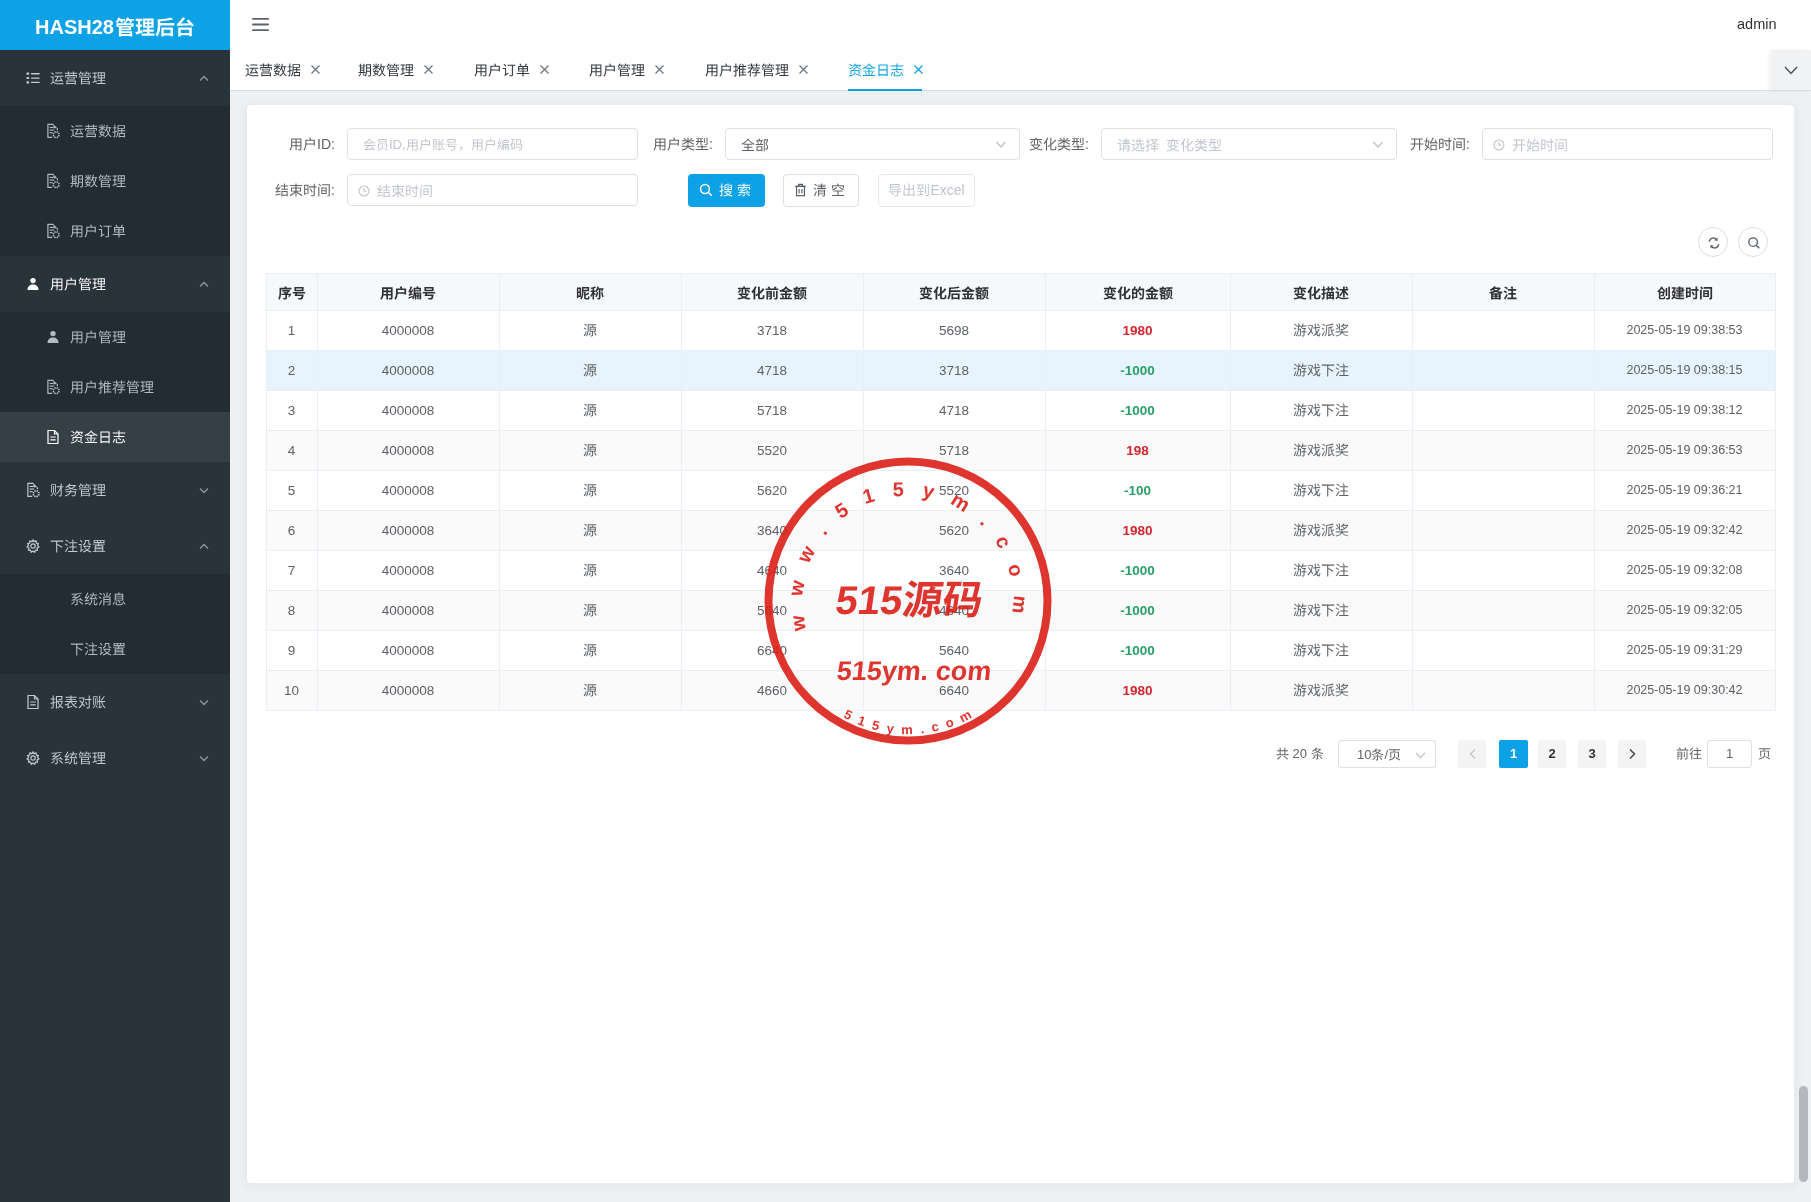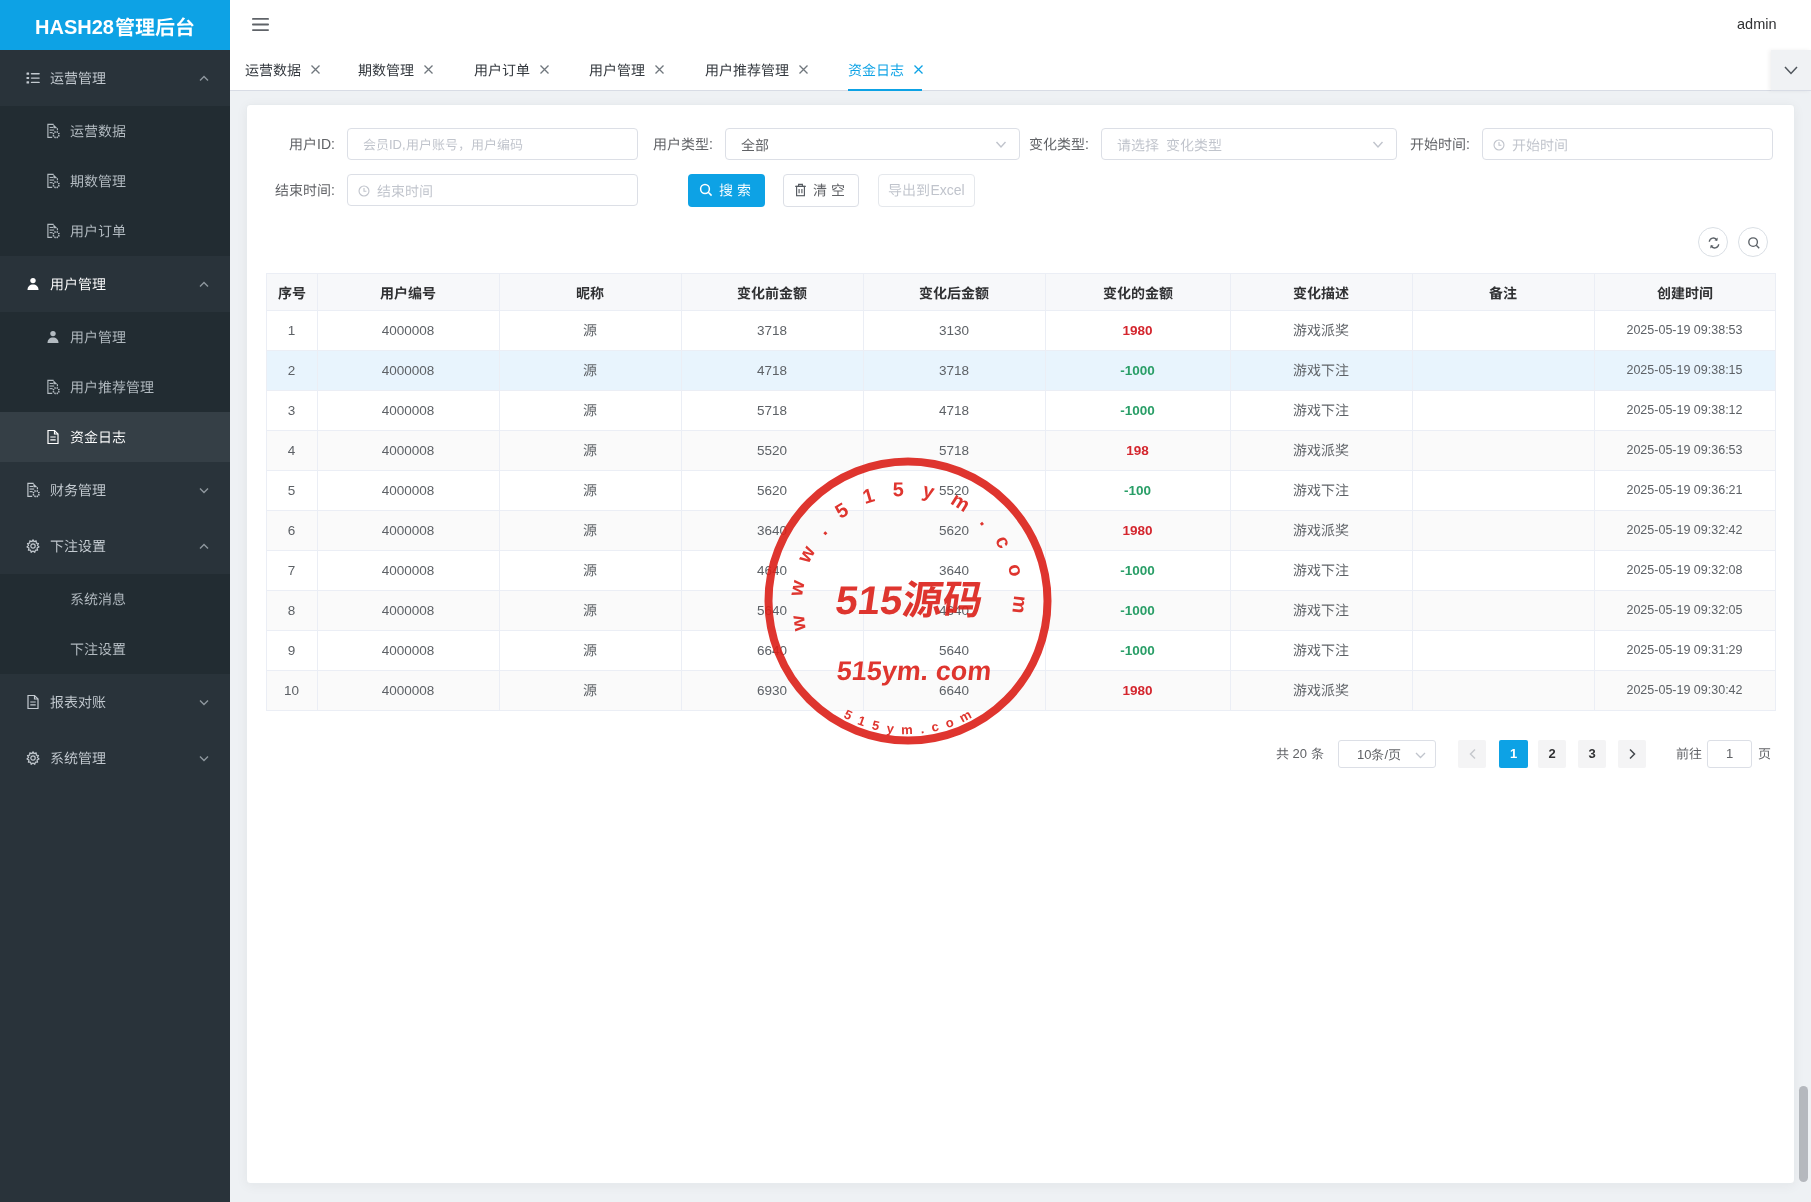--- a/index.html
+++ b/index.html
@@ -701,21 +701,21 @@
     </div>
     <div class="abs" style="left:324.0px;top:38px;width:0;height:40px">
       <div class="abs" style="left:-200px;top:12px;width:400px;text-align:center;font-size:13.5px;color:#5d6166;white-space:nowrap"><svg style="width:14.00px;height:14.00px;vertical-align:-1.68px;fill:#5d6166;" viewBox="0 -880 1000 1000">
           <use href="#r6E90" x="0"></use>
         </svg></div>
     </div>
     <div class="abs" style="left:506.0px;top:38px;width:0;height:40px">
       <div class="abs" style="left:-200px;top:12px;width:400px;text-align:center;font-size:13.5px;color:#5d6166;white-space:nowrap">3718</div>
     </div>
     <div class="abs" style="left:688.0px;top:38px;width:0;height:40px">
-      <div class="abs" style="left:-200px;top:12px;width:400px;text-align:center;font-size:13.5px;color:#5d6166;white-space:nowrap">3130</div>
+      <div class="abs" style="left:-200px;top:12px;width:400px;text-align:center;font-size:13.5px;color:#5d6166;white-space:nowrap">5698</div>
     </div>
     <div class="abs" style="left:871.5px;top:38px;width:0;height:40px">
       <div class="abs" style="left:-200px;top:12px;width:400px;text-align:center;font-size:13.5px;color:#5d6166;white-space:nowrap"><span style="color:#d4262e;font-weight:bold">1980</span></div>
     </div>
     <div class="abs" style="left:1055.0px;top:38px;width:0;height:40px">
       <div class="abs" style="left:-200px;top:12px;width:400px;text-align:center;font-size:13.5px;color:#5d6166;white-space:nowrap"><svg style="width:56.00px;height:14.00px;vertical-align:-1.68px;fill:#5d6166;" viewBox="0 -880 4000 1000">
           <use href="#r6E38" x="0"></use>
           <use href="#r620F" x="1000"></use>
           <use href="#r6D3E" x="2000"></use>
           <use href="#r5956" x="3000"></use>
@@ -991,21 +991,21 @@
     </div>
     <div class="abs" style="left:142.0px;top:398px;width:0;height:40px">
       <div class="abs" style="left:-200px;top:12px;width:400px;text-align:center;font-size:13.5px;color:#5d6166;white-space:nowrap">4000008</div>
     </div>
     <div class="abs" style="left:324.0px;top:398px;width:0;height:40px">
       <div class="abs" style="left:-200px;top:12px;width:400px;text-align:center;font-size:13.5px;color:#5d6166;white-space:nowrap"><svg style="width:14.00px;height:14.00px;vertical-align:-1.68px;fill:#5d6166;" viewBox="0 -880 1000 1000">
           <use href="#r6E90" x="0"></use>
         </svg></div>
     </div>
     <div class="abs" style="left:506.0px;top:398px;width:0;height:40px">
-      <div class="abs" style="left:-200px;top:12px;width:400px;text-align:center;font-size:13.5px;color:#5d6166;white-space:nowrap">6930</div>
+      <div class="abs" style="left:-200px;top:12px;width:400px;text-align:center;font-size:13.5px;color:#5d6166;white-space:nowrap">4660</div>
     </div>
     <div class="abs" style="left:688.0px;top:398px;width:0;height:40px">
       <div class="abs" style="left:-200px;top:12px;width:400px;text-align:center;font-size:13.5px;color:#5d6166;white-space:nowrap">6640</div>
     </div>
     <div class="abs" style="left:871.5px;top:398px;width:0;height:40px">
       <div class="abs" style="left:-200px;top:12px;width:400px;text-align:center;font-size:13.5px;color:#5d6166;white-space:nowrap"><span style="color:#d4262e;font-weight:bold">1980</span></div>
     </div>
     <div class="abs" style="left:1055.0px;top:398px;width:0;height:40px">
       <div class="abs" style="left:-200px;top:12px;width:400px;text-align:center;font-size:13.5px;color:#5d6166;white-space:nowrap"><svg style="width:56.00px;height:14.00px;vertical-align:-1.68px;fill:#5d6166;" viewBox="0 -880 4000 1000">
           <use href="#r6E38" x="0"></use>

